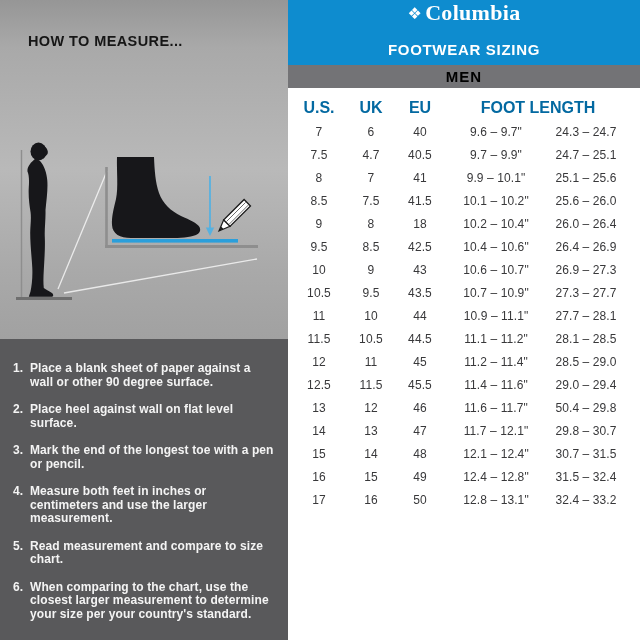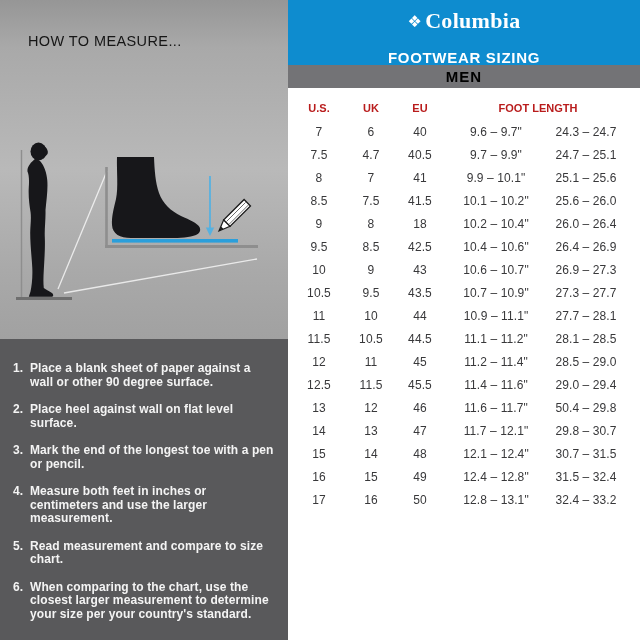--- a/index.html
+++ b/index.html
@@ -11,44 +11,44 @@
     --silhouette-black:#17171a;
   }
   *{margin:0;padding:0;box-sizing:border-box}
   body{width:640px;height:640px;font-family:"Liberation Sans",sans-serif;background:#fff}
   .canvas{position:relative;width:640px;height:640px;overflow:hidden;background:#fff}
 
   
   .left-panel{position:absolute;left:0;top:0;width:288px;height:640px}
   .measure-top{position:absolute;left:0;top:0;width:288px;height:339px;
     background:linear-gradient(180deg,#969696 0%,#a9a9a9 14%,#b9b9b9 50%,#a9a9a9 80%,#a1a1a1 100%)}
-  .howto-title{position:absolute;left:28px;top:33px;font-size:14.5px;font-weight:normal;
+  .howto-title{position:absolute;left:28px;top:33px;font-size:14.5px;font-weight:bold;
     color:#161616;letter-spacing:.4px;white-space:nowrap}
   .illustration{position:absolute;left:0;top:0;width:288px;height:339px;display:block}
   .measure-steps{position:absolute;left:0;top:339px;width:288px;height:301px;
     background:var(--dark-panel-gray);padding:23px 14px 0 13px}
   .step{display:flex;margin-bottom:14px;color:#f4f4f4;font-size:12px;font-weight:bold;line-height:13.5px}
   .step-num{flex:none;width:17px}
   .step-text{flex:1;letter-spacing:.1px}
 
   
   .right-panel{position:absolute;left:288px;top:0;width:352px;height:640px;background:#fff}
   .brand-bar{position:absolute;left:0;top:0;width:352px;height:65px;
     background:var(--columbia-blue);color:#fff;text-align:center}
-  .brand-line{margin-top:8px;font-family:"Liberation Serif",serif;font-weight:bold;
+  .brand-line{margin-top:0;font-family:"Liberation Serif",serif;font-weight:bold;
     font-size:22px;line-height:25px;letter-spacing:.3px}
   .logo-glyph{font-family:"DejaVu Sans",sans-serif;font-size:16px;margin-right:3px;
     position:relative;top:-1px}
   .subtitle{margin-top:14px;font-weight:bold;font-size:15px;letter-spacing:.7px}
   .men-bar{position:absolute;left:0;top:65px;width:352px;height:23px;
     background:var(--men-bar-gray);color:#000000;font-weight:bold;font-size:15px;
     letter-spacing:1px;text-align:center;line-height:23px}
   .size-table{position:absolute;left:0;top:88px;width:352px;color:#38383a}
   .thead{display:grid;grid-template-columns:62px 42px 56px 180px;padding:13px 12px 0 0;
-    font-weight:bold;font-size:11px;color:#b91c1c;text-align:center;line-height:14px}
+    font-weight:bold;font-size:16px;color:#0369a1;text-align:center;line-height:14px}
   .subhead{display:grid;grid-template-columns:62px 42px 56px 96px 84px;padding:1px 12px 0 0;
     font-size:9.5px;color:#1f1f1f;text-align:center;line-height:12px}
   .tbody{margin-top:5px}
   .trow{display:grid;grid-template-columns:62px 42px 56px 96px 84px;padding-right:12px;
     height:23.05px;align-items:center;text-align:center;font-size:12px;letter-spacing:.1px}
 </style>
 </head>
 <body>
 
 <div class="canvas">

